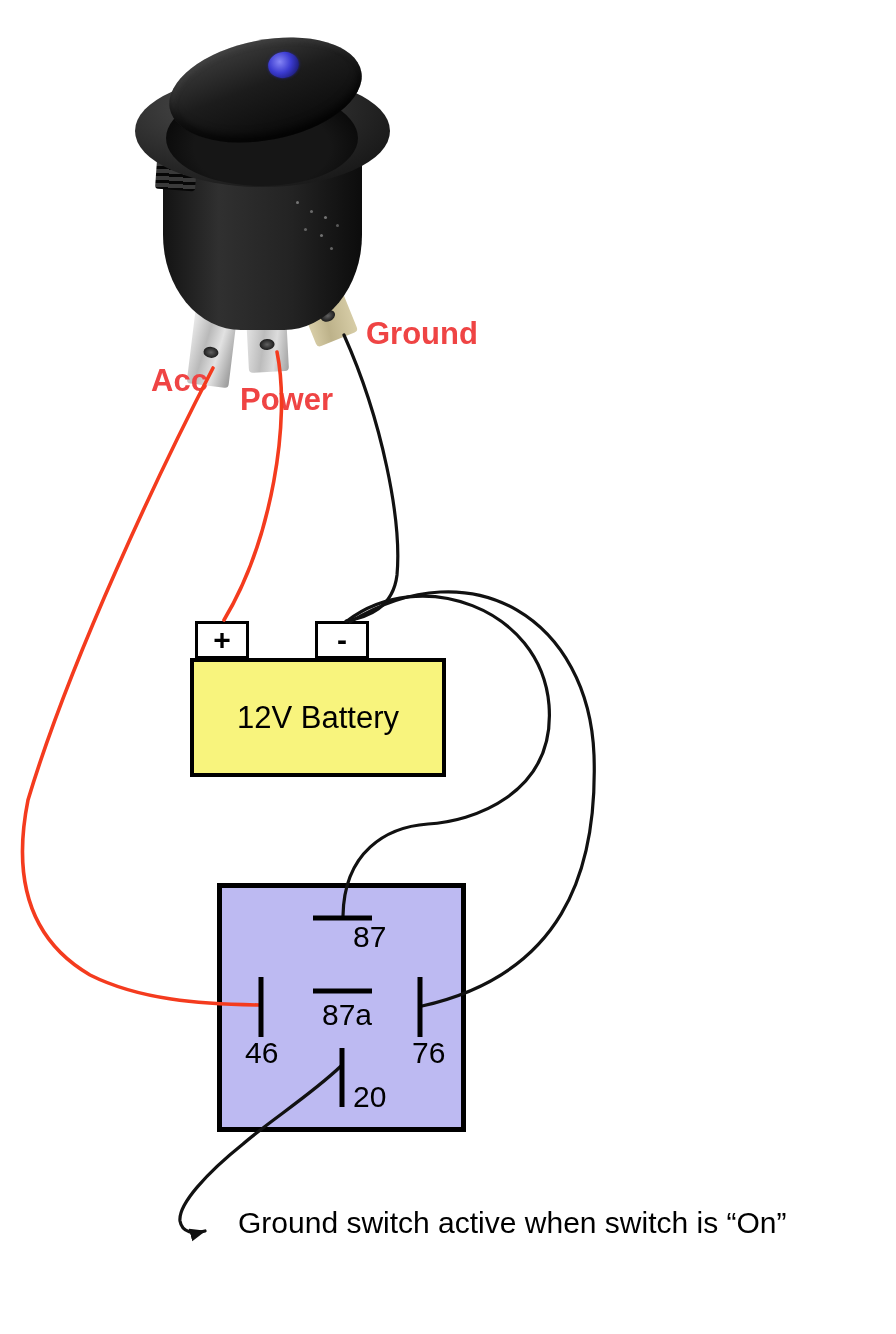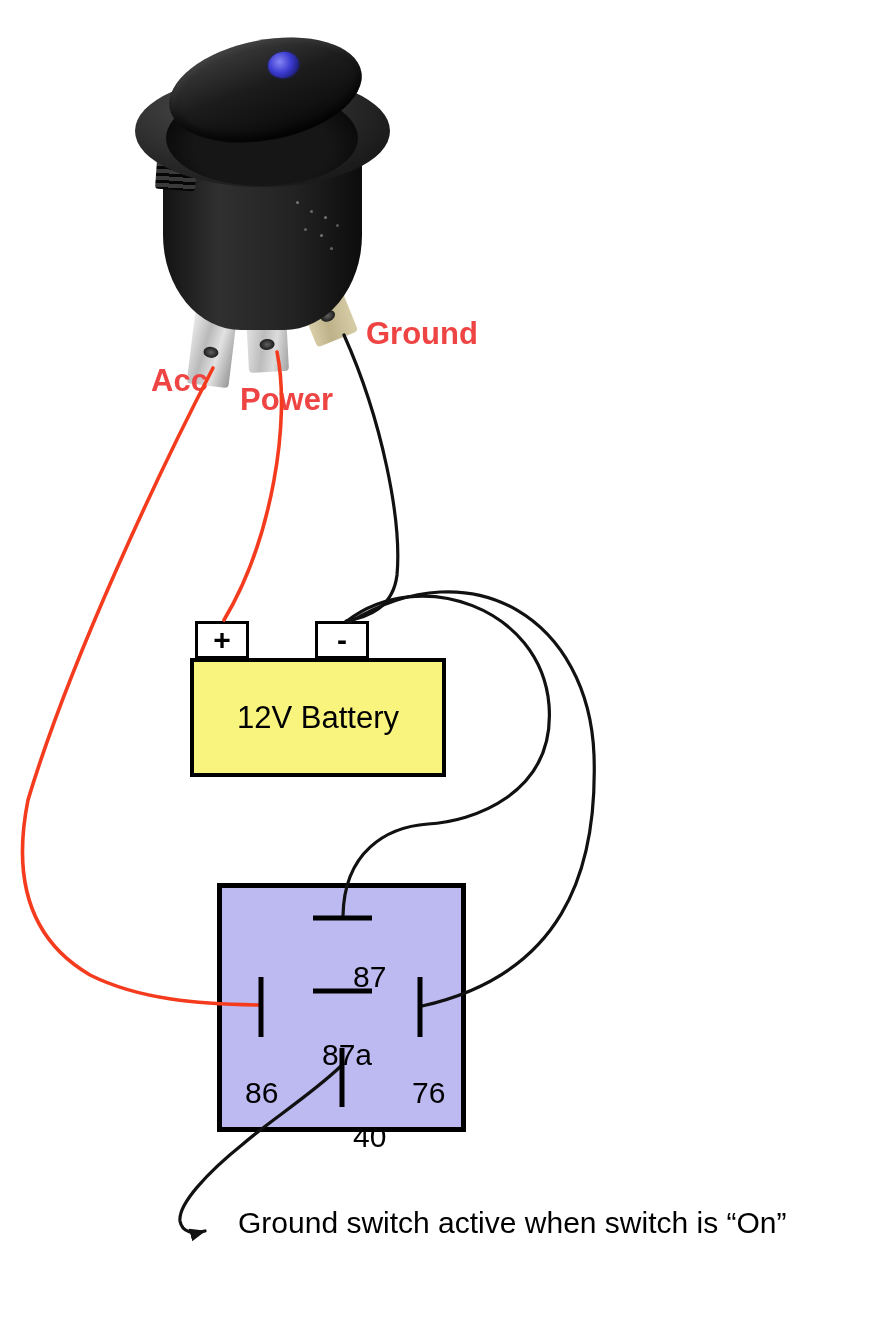--- a/index.html
+++ b/index.html
@@ -3,21 +3,21 @@
 <meta charset="utf-8">
 <style>
   html,body{margin:0;padding:0;background:#ffffff;}
   .canvas{
     position:relative;width:896px;height:1334px;background:#ffffff;
     font-family:"Liberation Sans", sans-serif;overflow:hidden;
   }
   
   svg.wire-layer{position:absolute;left:0;top:0;z-index:10;pointer-events:none;}
   
-  .pin-label{position:absolute;font-size:30px;color:#000;line-height:1;z-index:6;margin-top:40px;}
+  .pin-label{position:absolute;font-size:30px;color:#000;line-height:1;z-index:6;}
   .bold-label{position:absolute;font-weight:bold;font-size:31px;color:#ef4444;line-height:1;z-index:6;}
   
   .battery-body{
     position:absolute;left:154px;top:658px;width:256px;height:119px;
     background:#f8f47d;border:4px solid #000;box-sizing:border-box;
     display:flex;align-items:center;justify-content:center;
     font-size:31px;color:#000;z-index:2;margin-left:36px;
   }
   .battery-terminal{
     position:absolute;width:54px;height:38px;background:#fff;border:3px solid #000;
@@ -115,23 +115,23 @@
   <div class="battery-terminal" style="left:315px;top:621px;">
     <span>-</span>
   </div>
   <div class="battery-body">
     <span>12V Battery</span>
   </div>
 
   <div class="relay-body"></div>
   <div class="pin-label" style="left:353px;top:922px;">87</div>
   <div class="pin-label" style="left:322px;top:1000px;">87a</div>
-  <div class="pin-label" style="left:245px;top:1038px;">86</div>
+  <div class="pin-label" style="left:245px;top:1038px;">46</div>
   <div class="pin-label" style="left:412px;top:1038px;">76</div>
-  <div class="pin-label" style="left:353px;top:1082px;">40</div>
+  <div class="pin-label" style="left:353px;top:1082px;">20</div>
 
   <div class="note">
     <div>Ground switch active when switch is “On”</div>
   </div>
 
   <svg class="wire-layer" width="896" height="1334" viewBox="0 0 896 1334">
     <defs>
       <marker id="arrow" markerWidth="18" markerHeight="14" refX="15" refY="7" orient="auto" markerUnits="userSpaceOnUse">
         <path d="M0,0.5 L16,7 L0,13.5 z" fill="#111111"></path>
       </marker>

